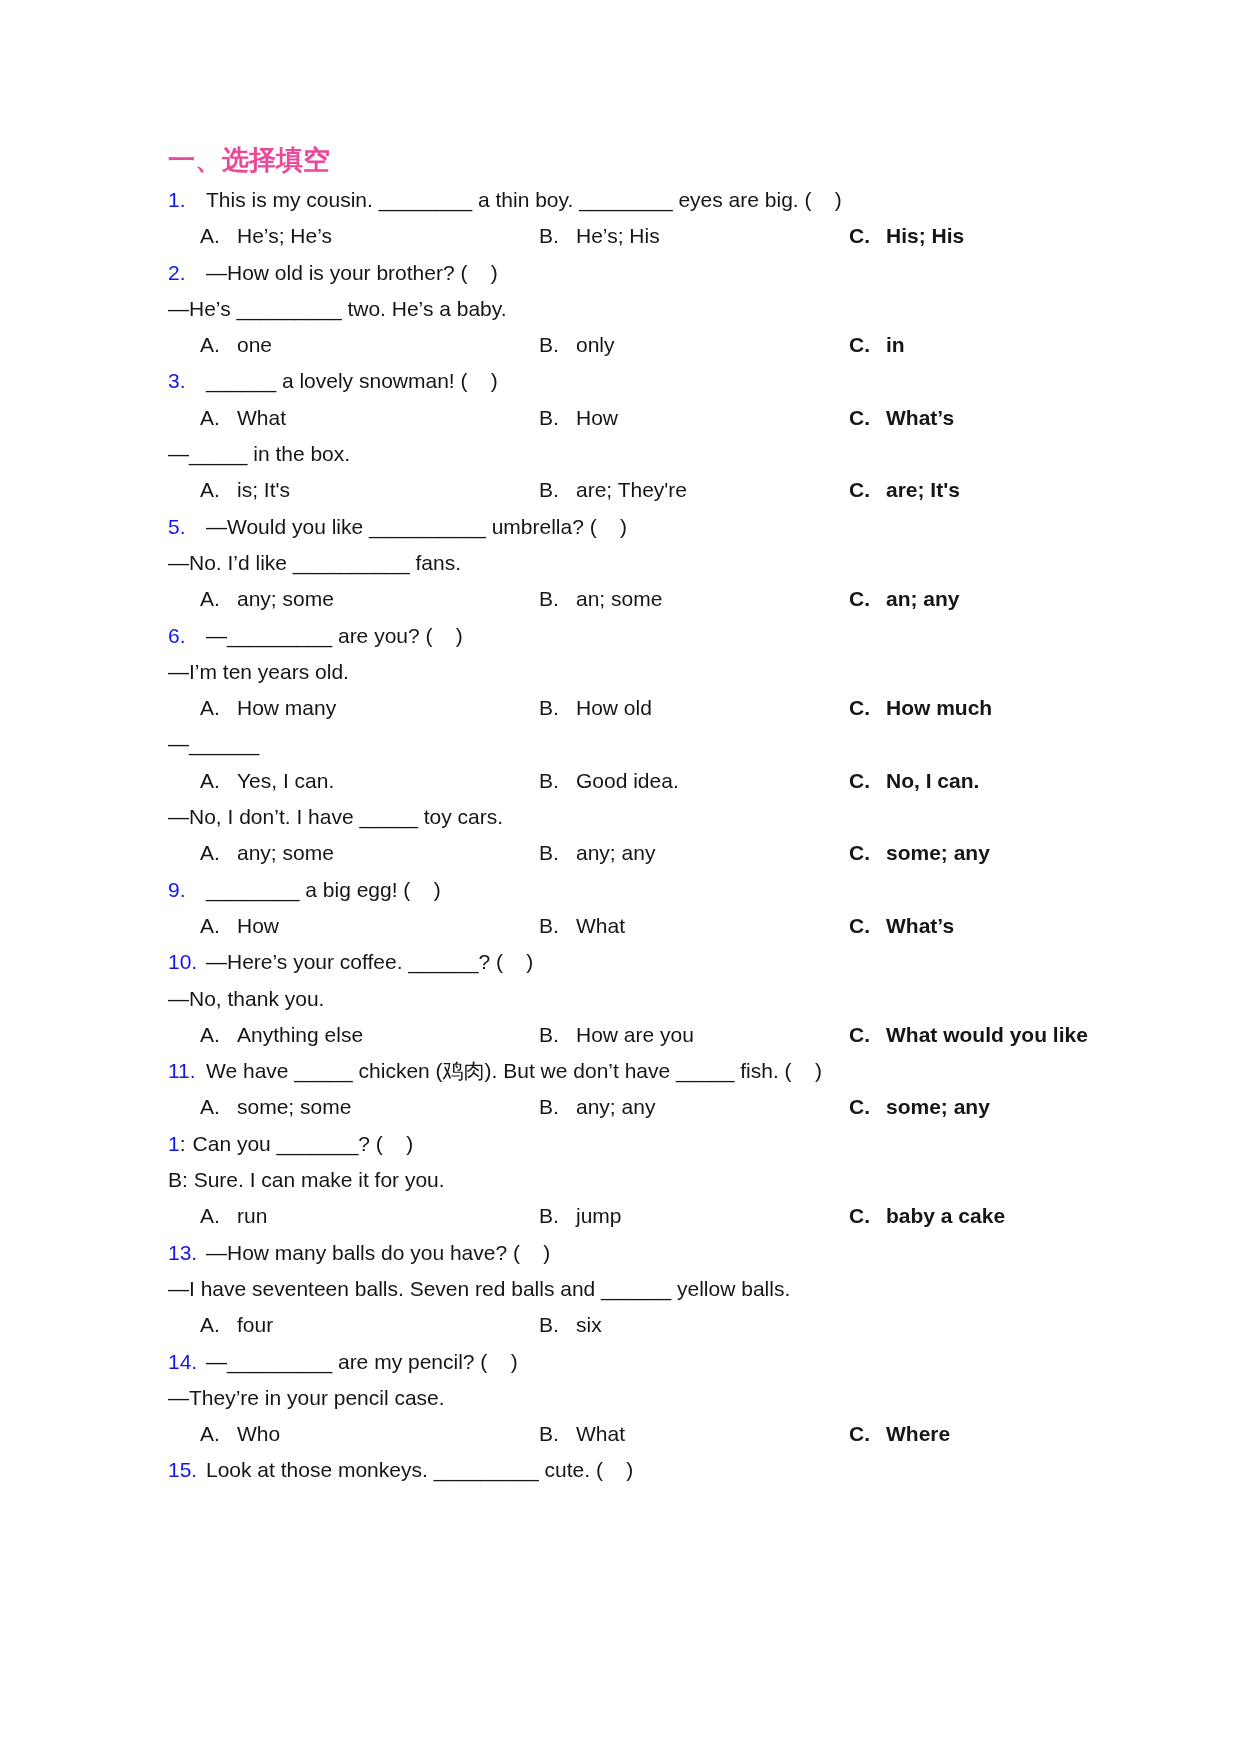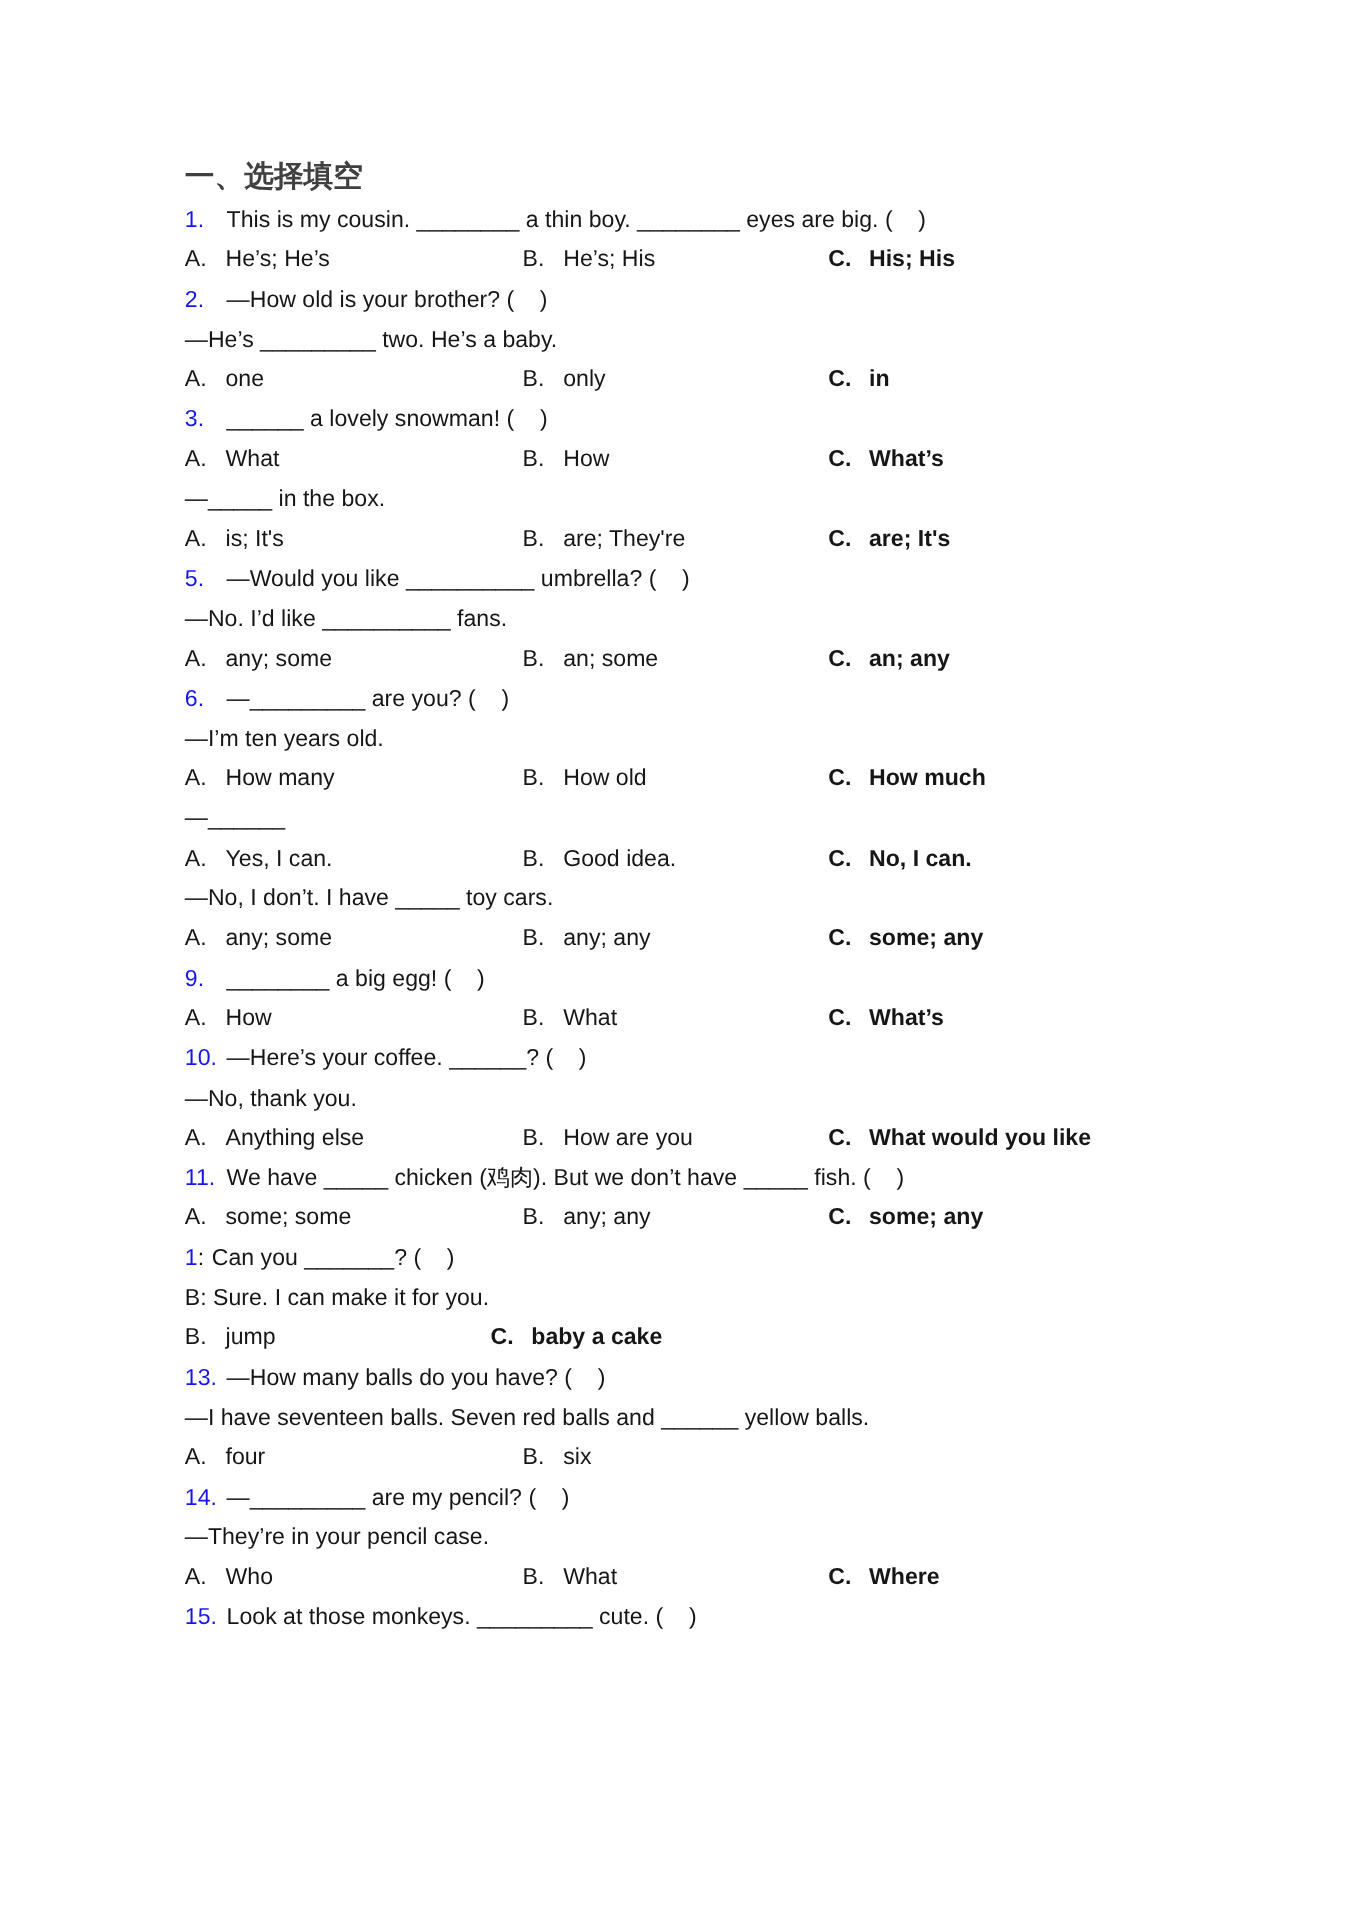--- a/index.html
+++ b/index.html
@@ -20,40 +20,40 @@
     font-size: 21px;
     overflow: hidden;
   }
   .heading {
     margin: 0;
     padding: 0;
     height: 44px;
     line-height: 44px;
     font-size: 27px;
     font-weight: 700;
-    color: #404040;
+    color: #ec4899;
     white-space: pre-wrap;
   }
   .line {
     line-height: 36.3px;
     height: 36.3px;
     white-space: pre-wrap;
   }
   .qnumcell {
     display: inline-block;
     min-width: 38px;
   }
   .qnumcell.tight {
     min-width: 0;
     margin-right: 7px;
   }
   .qnum { color: var(--accent, #1616e8); }
   .qsuffix { color: #161616; }
   .options { display: flex; }
-  .opt { white-space: pre-wrap; }
+  .opt { white-space: pre-wrap; margin-left: 32px; }
   .opt-a { width: 307px; }
   .opt-b { width: 278px; }
   .opt-c { flex: 1; font-weight: bold; }
   .olabel {
     display: inline-block;
     min-width: 37px;
   }
 </style>
 </head>
 <body>
@@ -116,21 +116,21 @@
   </div>
 
   <div class="question">
     <div class="line qline"><span class="qnumcell"><span class="qnum">11.</span><span class="qsuffix"></span></span><span class="qtext">We have _____ chicken (鸡肉). But we don’t have _____ fish. (    )</span></div>
     <div class="line options"><span class="opt opt-a"><span class="olabel">A.</span><span class="otext">some; some</span></span><span class="opt opt-b"><span class="olabel">B.</span><span class="otext">any; any</span></span><span class="opt opt-c"><span class="olabel">C.</span><span class="otext">some; any</span></span></div>
   </div>
 
   <div class="question">
     <div class="line qline"><span class="qnumcell tight"><span class="qnum">1</span><span class="qsuffix">:</span></span><span class="qtext">Can you _______? (    )</span></div>
     <div class="line cont">B: Sure. I can make it for you.</div>
-        <div class="line options"><span class="opt opt-b"><span class="olabel">B.</span><span class="otext">jump</span></span><span class="opt opt-c"><span class="olabel">C.</span><span class="otext">baby a cake</span></span></div>
+        <div class="line options"><span class="opt opt-a"><span class="olabel">A.</span><span class="otext">run</span></span><span class="opt opt-b"><span class="olabel">B.</span><span class="otext">jump</span></span><span class="opt opt-c"><span class="olabel">C.</span><span class="otext">baby a cake</span></span></div>
   </div>
 
   <div class="question">
     <div class="line qline"><span class="qnumcell"><span class="qnum">13.</span><span class="qsuffix"></span></span><span class="qtext">—How many balls do you have? (    )</span></div>
     <div class="line cont">—I have seventeen balls. Seven red balls and ______ yellow balls.</div>
         <div class="line options"><span class="opt opt-a"><span class="olabel">A.</span><span class="otext">four</span></span><span class="opt opt-b"><span class="olabel">B.</span><span class="otext">six</span></span></div>
   </div>
 
   <div class="question">
     <div class="line qline"><span class="qnumcell"><span class="qnum">14.</span><span class="qsuffix"></span></span><span class="qtext">—_________ are my pencil? (    )</span></div>

